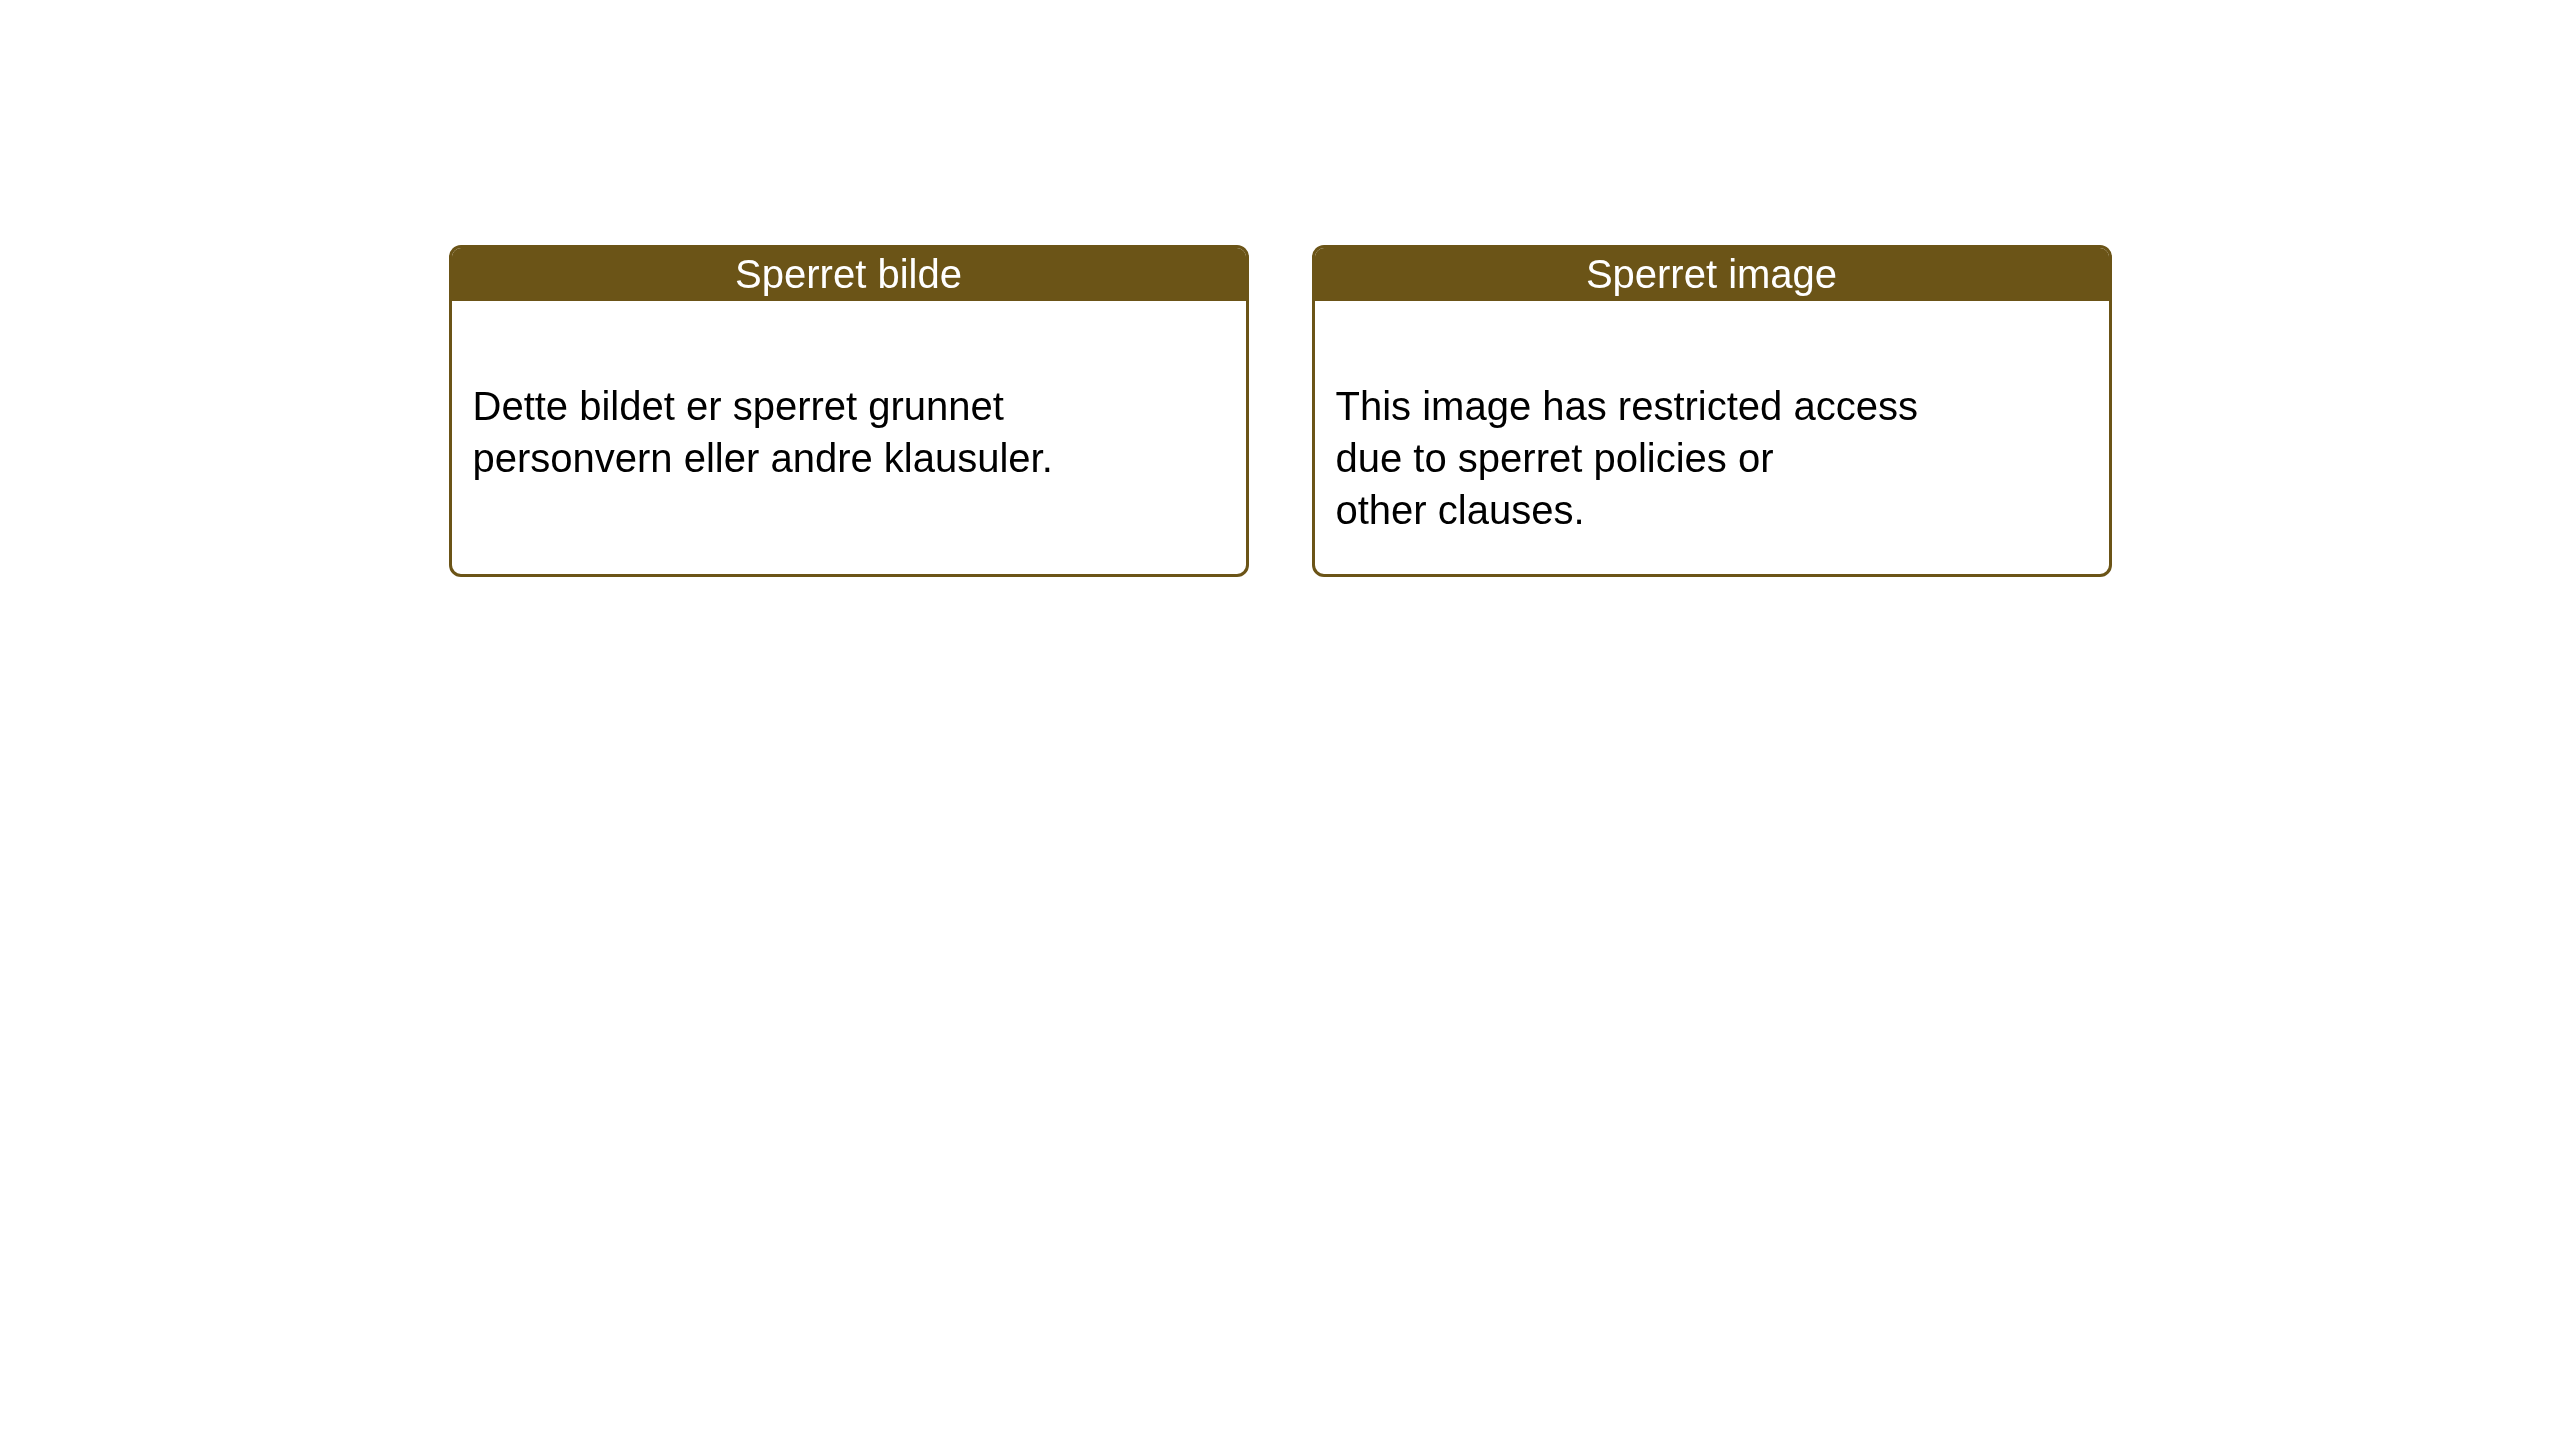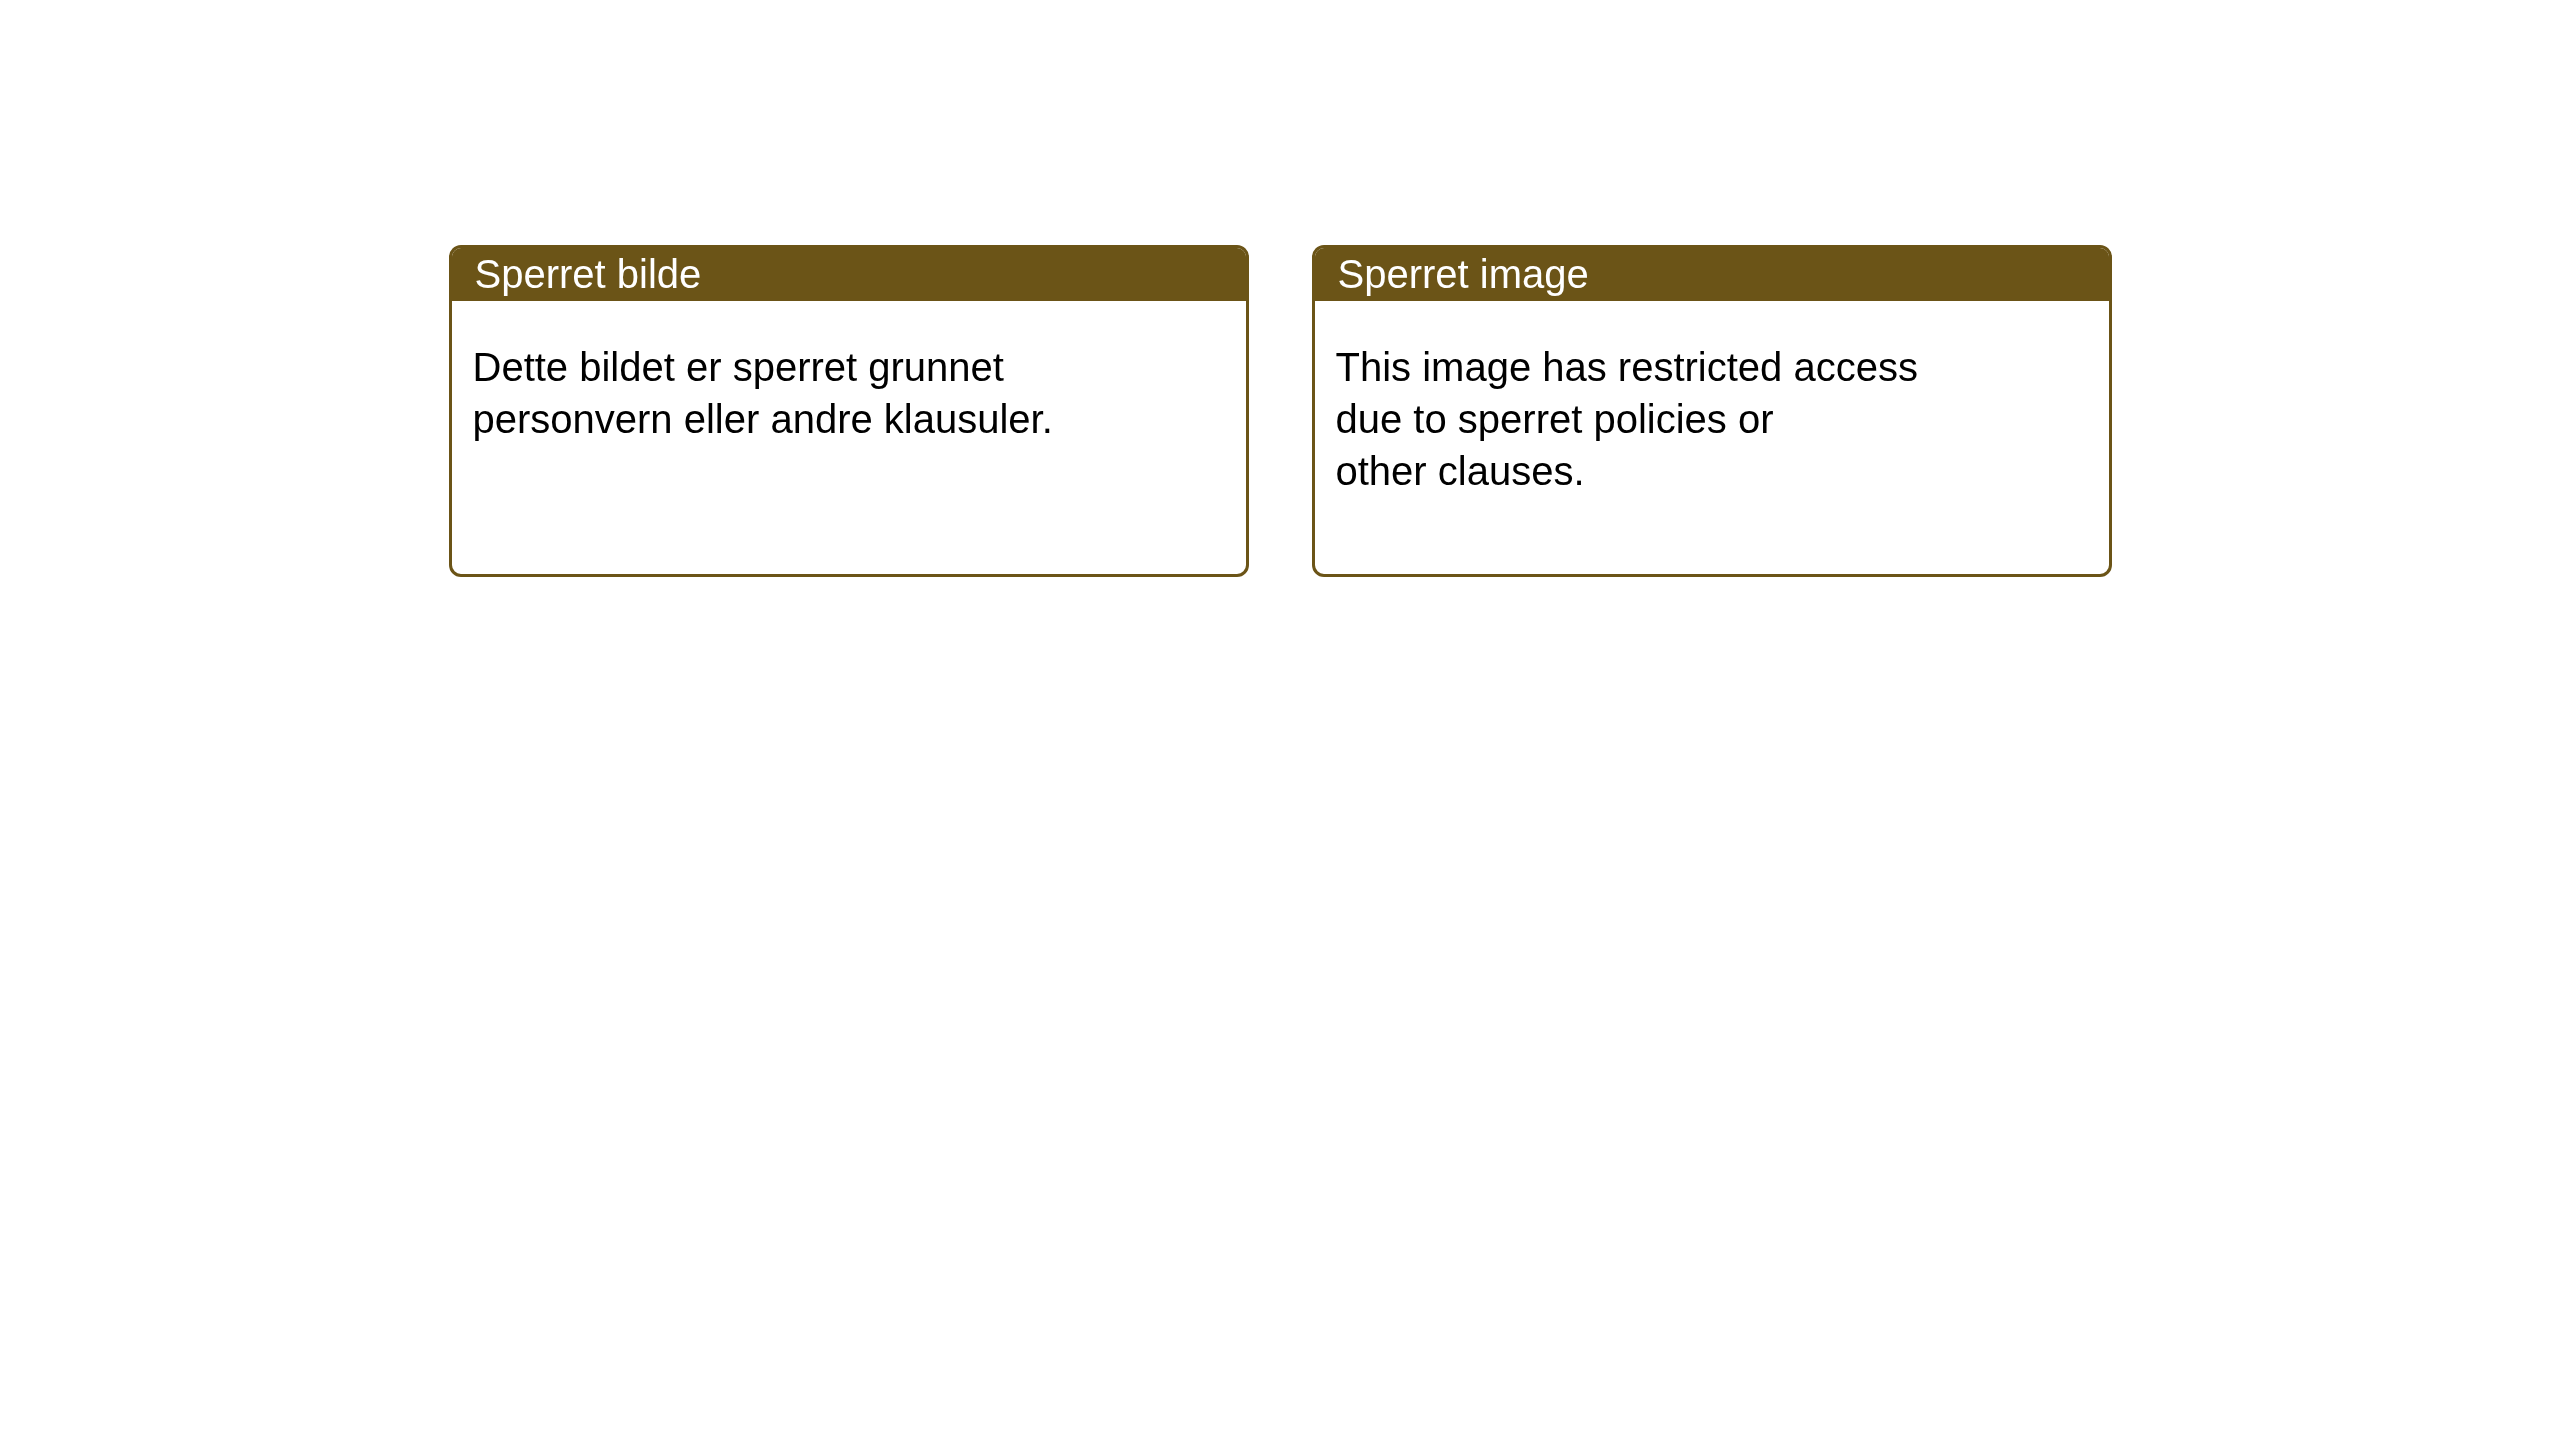--- a/index.html
+++ b/index.html
@@ -30,33 +30,35 @@
     border-radius: 12px;
     background: #ffffff;
     overflow: hidden;
   }
   .card-header {
     height: 53px;
     background: var(--card-header-bg);
     display: flex;
     align-items: flex-end;
     padding: 0 23px 5px 23px;
+    justify-content: center;
   }
   .card-title {
     color: var(--header-text);
     font-size: 40px;
     line-height: 1.1;
     white-space: nowrap;
   }
   .card-body {
     padding: 40px 23px 0 21px;
     color: var(--body-text);
     font-size: 40px;
     line-height: 52px;
     white-space: pre-line;
+    margin-top: 39px;
   }
 </style>
 </head>
 <body>
 
 <div class="cards-row">
 
   <div class="card">
     <div class="card-header">
       <span class="card-title">Sperret bilde</span>

